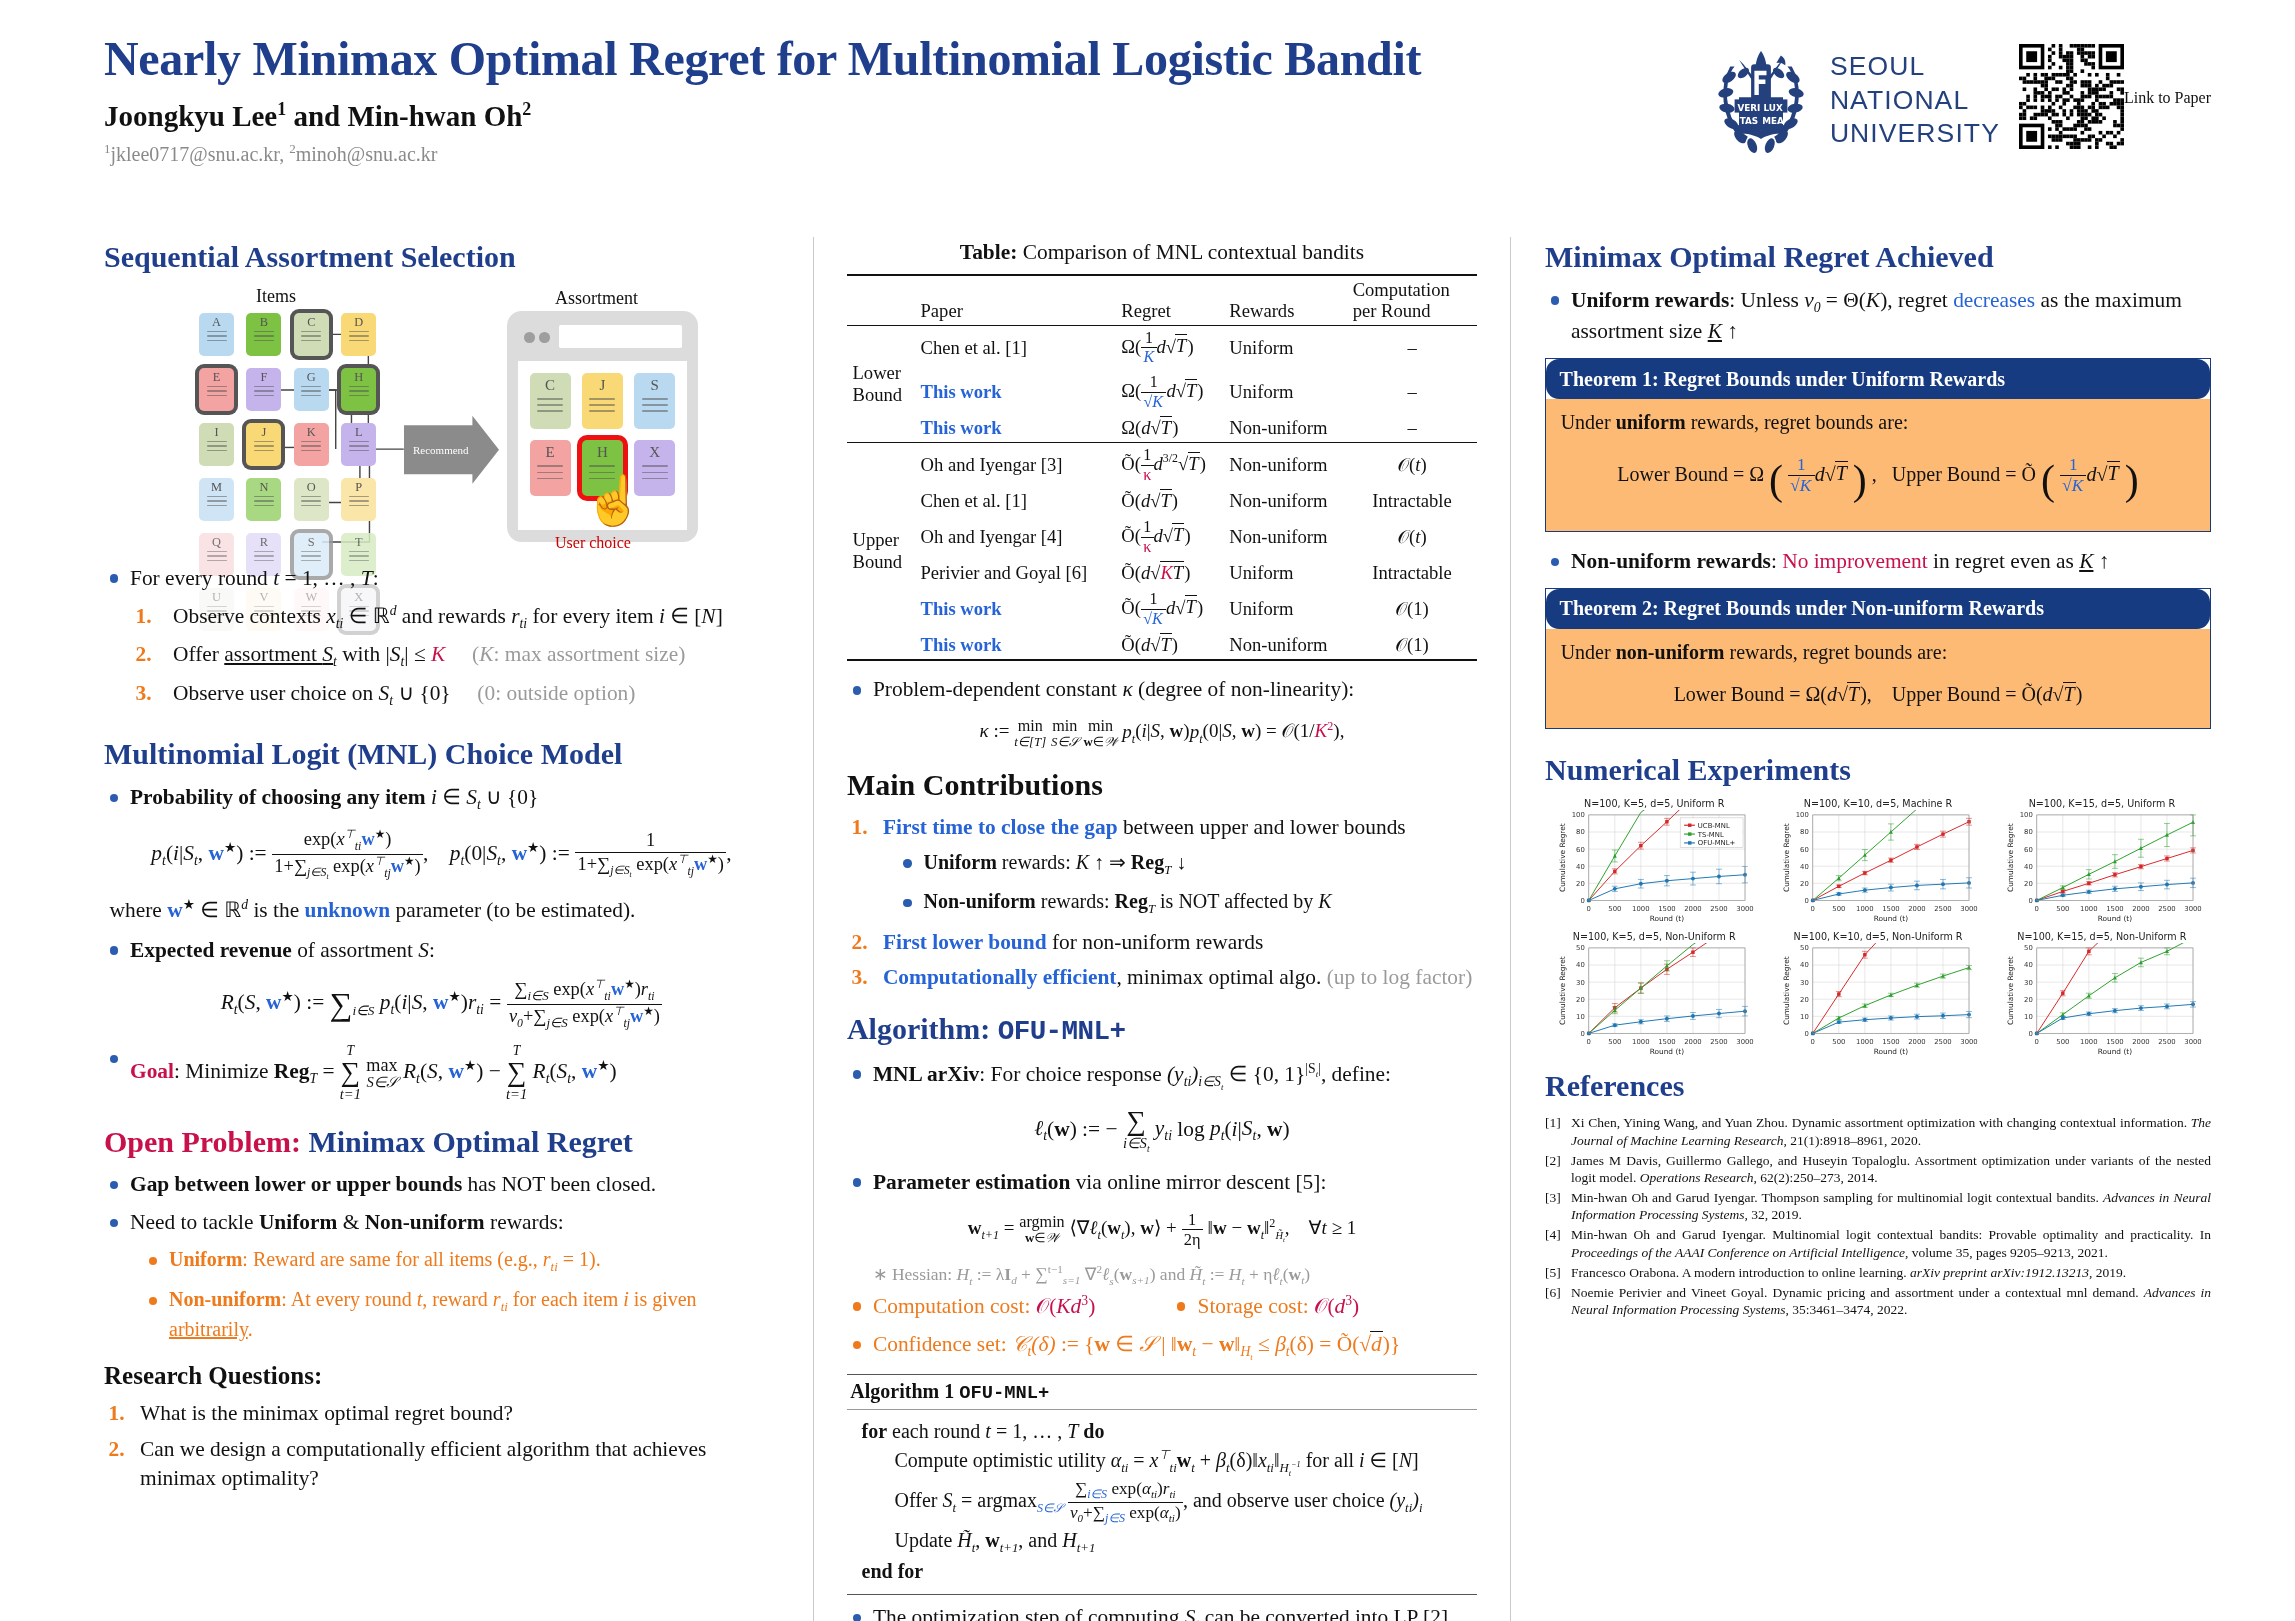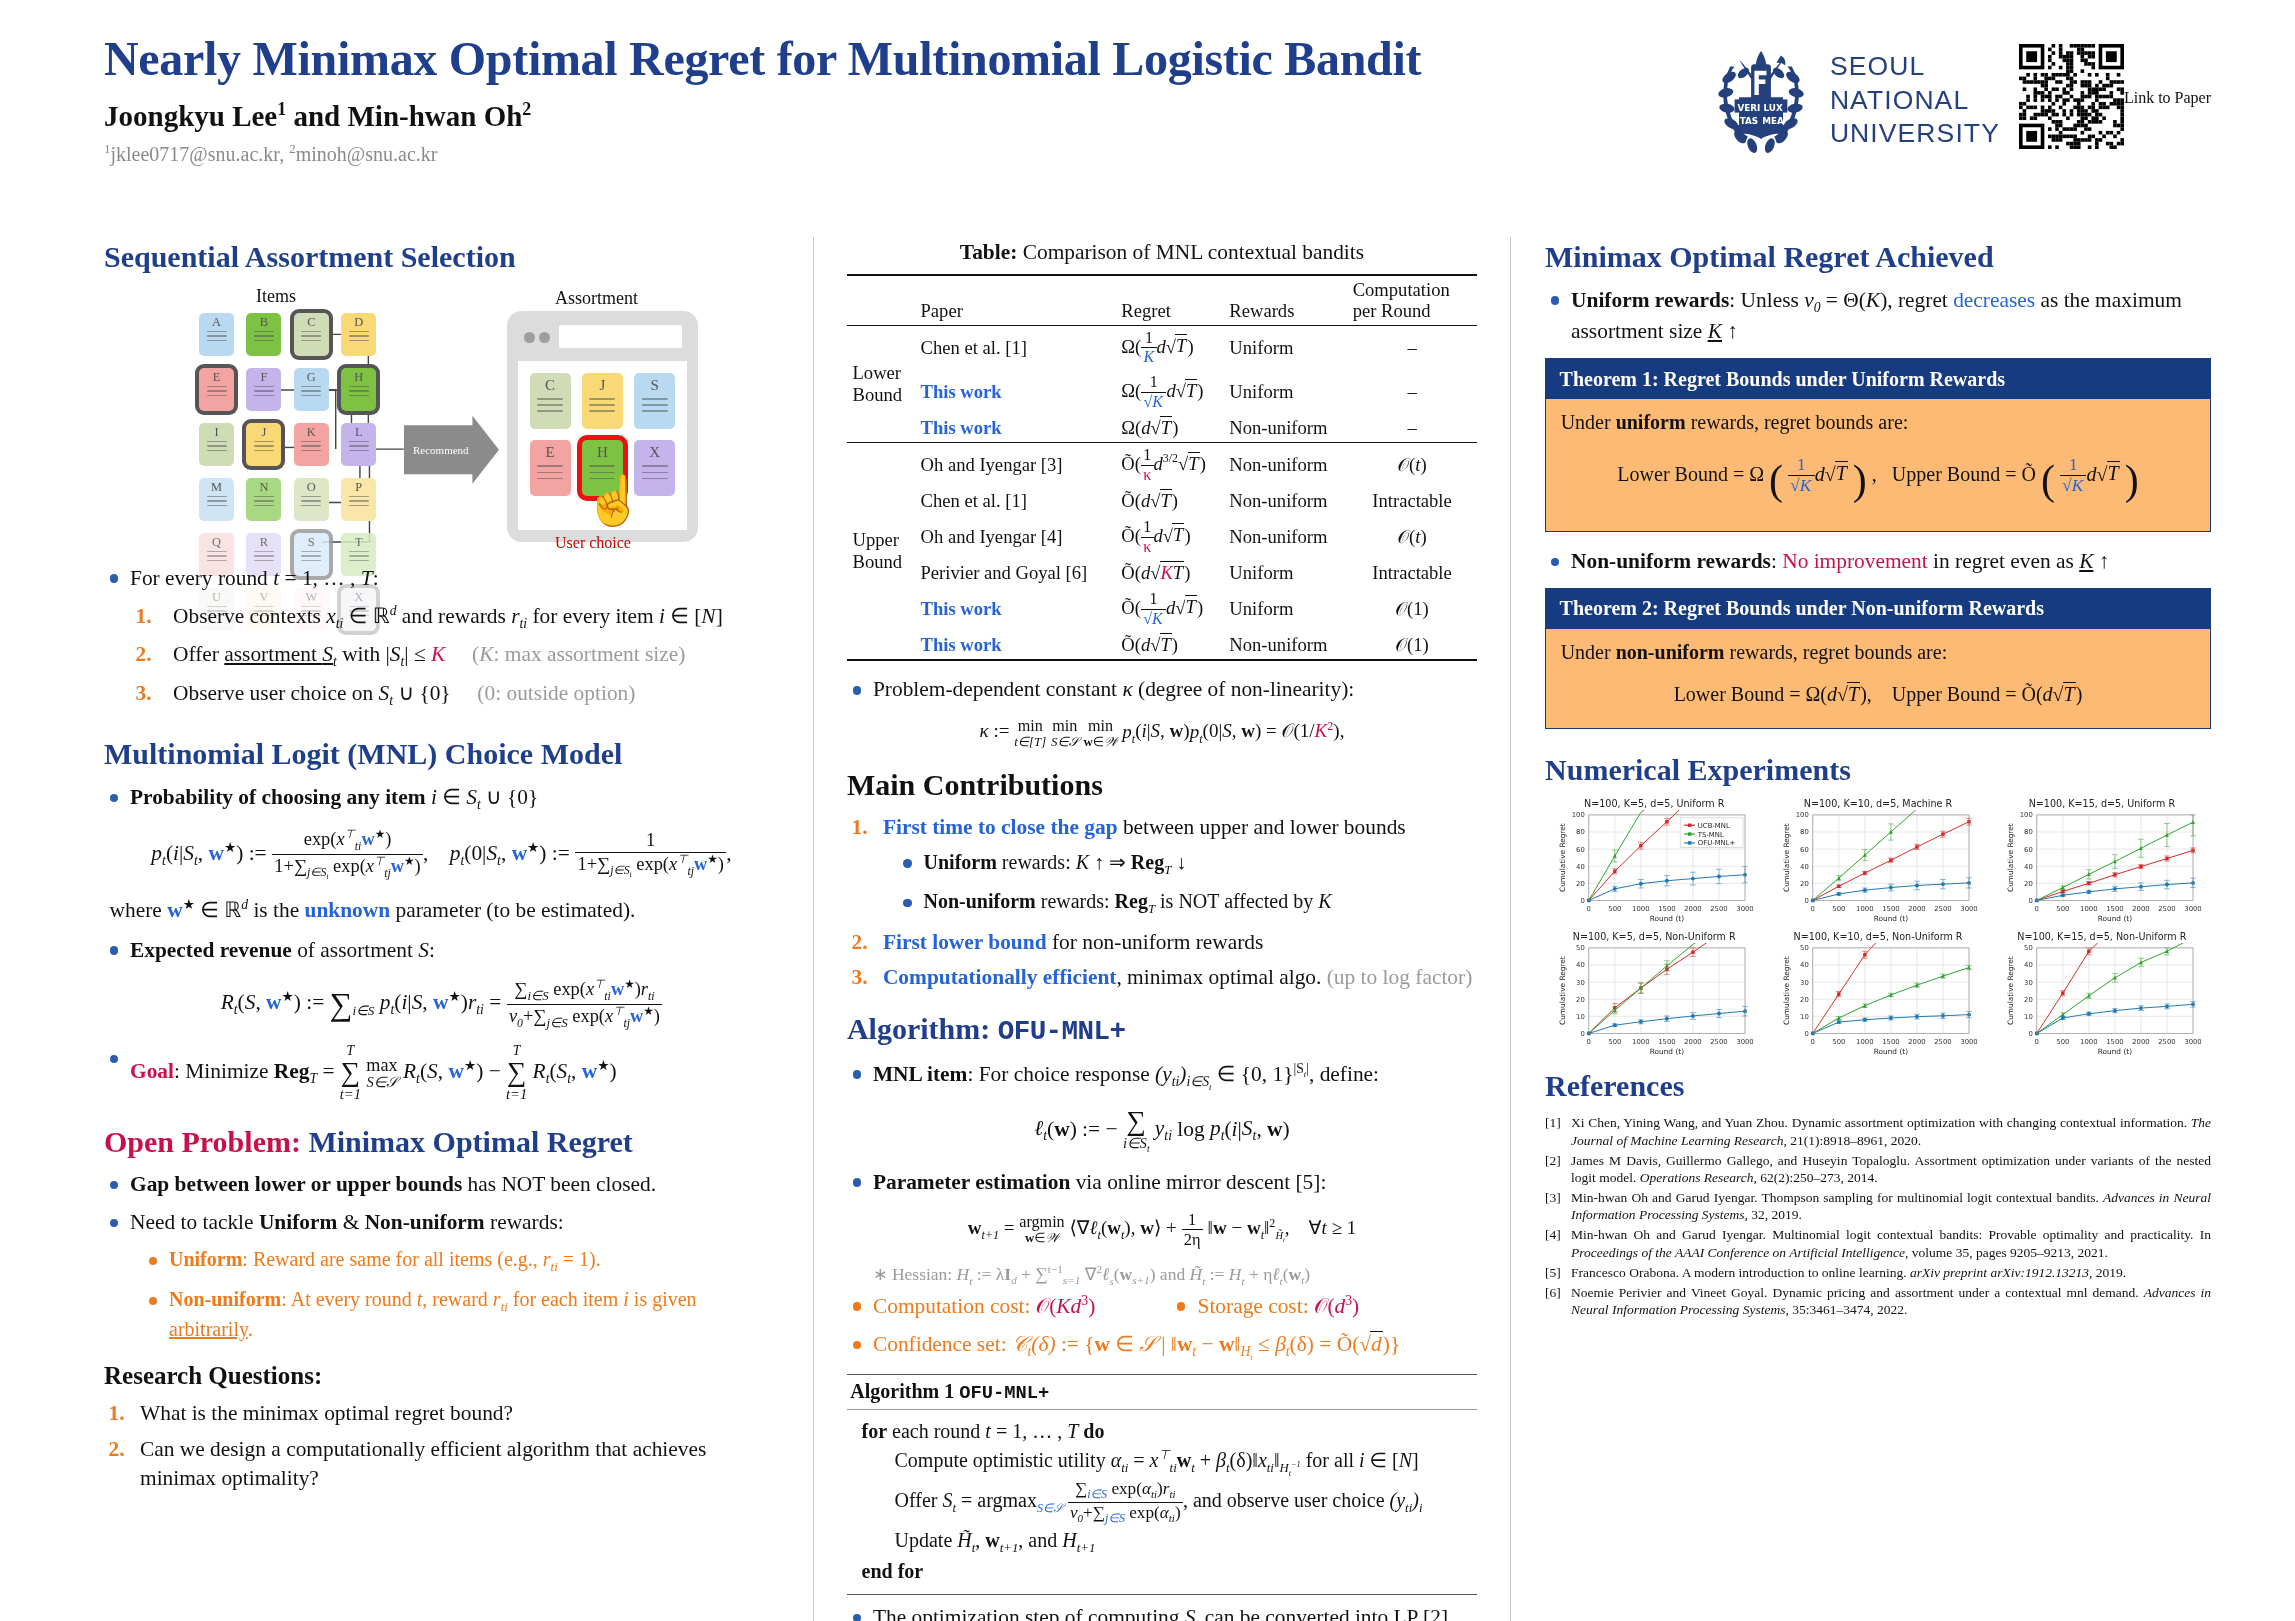--- a/index.html
+++ b/index.html
@@ -135,21 +135,21 @@
   table.cmp th { font-weight:normal; text-align:left; padding:3.4px 5.6px; vertical-align:bottom; line-height:1.12; }
   table.cmp td { padding:2.8px 5.6px; vertical-align:middle; }
   .rule-top { border-top:2.3px solid #111; }
   .rule-mid { border-top:1.7px solid #111; }
   .rule-bot { border-bottom:2.3px solid #111; }
   .grp { font-size:18.6px; white-space:nowrap; vertical-align:middle; }
   .ctr { text-align:center; }
 
   
   .thm { border:1.7px solid #173b80; margin:12.4px 0 14.6px 0; }
-  .thm-hd { background:#173b80; color:#fff; font-size:20px; font-weight:bold; padding:8.4px 13.5px; }
+  .thm-hd { background:#173b80; color:#fff; font-size:20px; font-weight:bold; padding:8.4px 13.5px;border-radius:13px; }
   .thm-bd { background:#fdba74; padding:12.4px 14.6px 16px 14.6px; font-size:20px; }
   .thm-bd .formula { margin:14.6px 0 3.4px 0; font-size:20px; }
 
   
   .algbox { margin:10px 0 8px 0; border-top:1.7px solid #555; border-bottom:1.7px solid #555; padding:0; }
   .alg-title { font-size:20px; font-weight:bold; padding:5.6px 3.4px 5px 3.4px; border-bottom:1.1px solid #999; }
   .alg-title .mono { font-family:"Liberation Mono", monospace; font-weight:bold; font-size:0.94em; }
   .alg-body { padding:6.8px 3.4px 8px 14.6px; font-size:20px; line-height:1.45; }
   .alg-body .ind { padding-left:33px; display:block; }
 
@@ -932,21 +932,21 @@
        </ul></li>
           <li><b class="blue2">First lower bound</b> for non-uniform rewards</li>
           <li><b class="blue2">Computationally efficient</b>, minimax optimal algo. <span class="grey">(up to log factor)</span></li>
         </ol>
 
       <h2 class="sec" style="margin-top:20px;">
         <span>Algorithm: </span><span class="mono">OFU-MNL+</span>
       </h2>
 
       <ul class="bl">
-        <li><b>MNL item</b>: For choice response <span class="mth">(y<sub>ti</sub>)<sub>i∈S<sub>t</sub></sub></span> ∈ {0, 1}<sup>|S<sub>t</sub>|</sup>, define:</li>
+        <li><b>MNL arXiv</b>: For choice response <span class="mth">(y<sub>ti</sub>)<sub>i∈S<sub>t</sub></sub></span> ∈ {0, 1}<sup>|S<sub>t</sub>|</sup>, define:</li>
       </ul>
       <div class="formula">
         <span class="mth">ℓ<sub>t</sub></span>(<b>w</b>) := −
         <span class="lim"><span class="bigop">∑</span><span class="bot mth">i∈S<sub>t</sub></span></span>
         <span class="mth">y<sub>ti</sub></span> log <span class="mth">p<sub>t</sub></span>(<span class="mth">i</span>|<span class="mth">S<sub>t</sub></span>, <b>w</b>)
       </div>
 
       <ul class="bl">
         <li><b>Parameter estimation</b> via online mirror descent [5]:</li>
       </ul>

